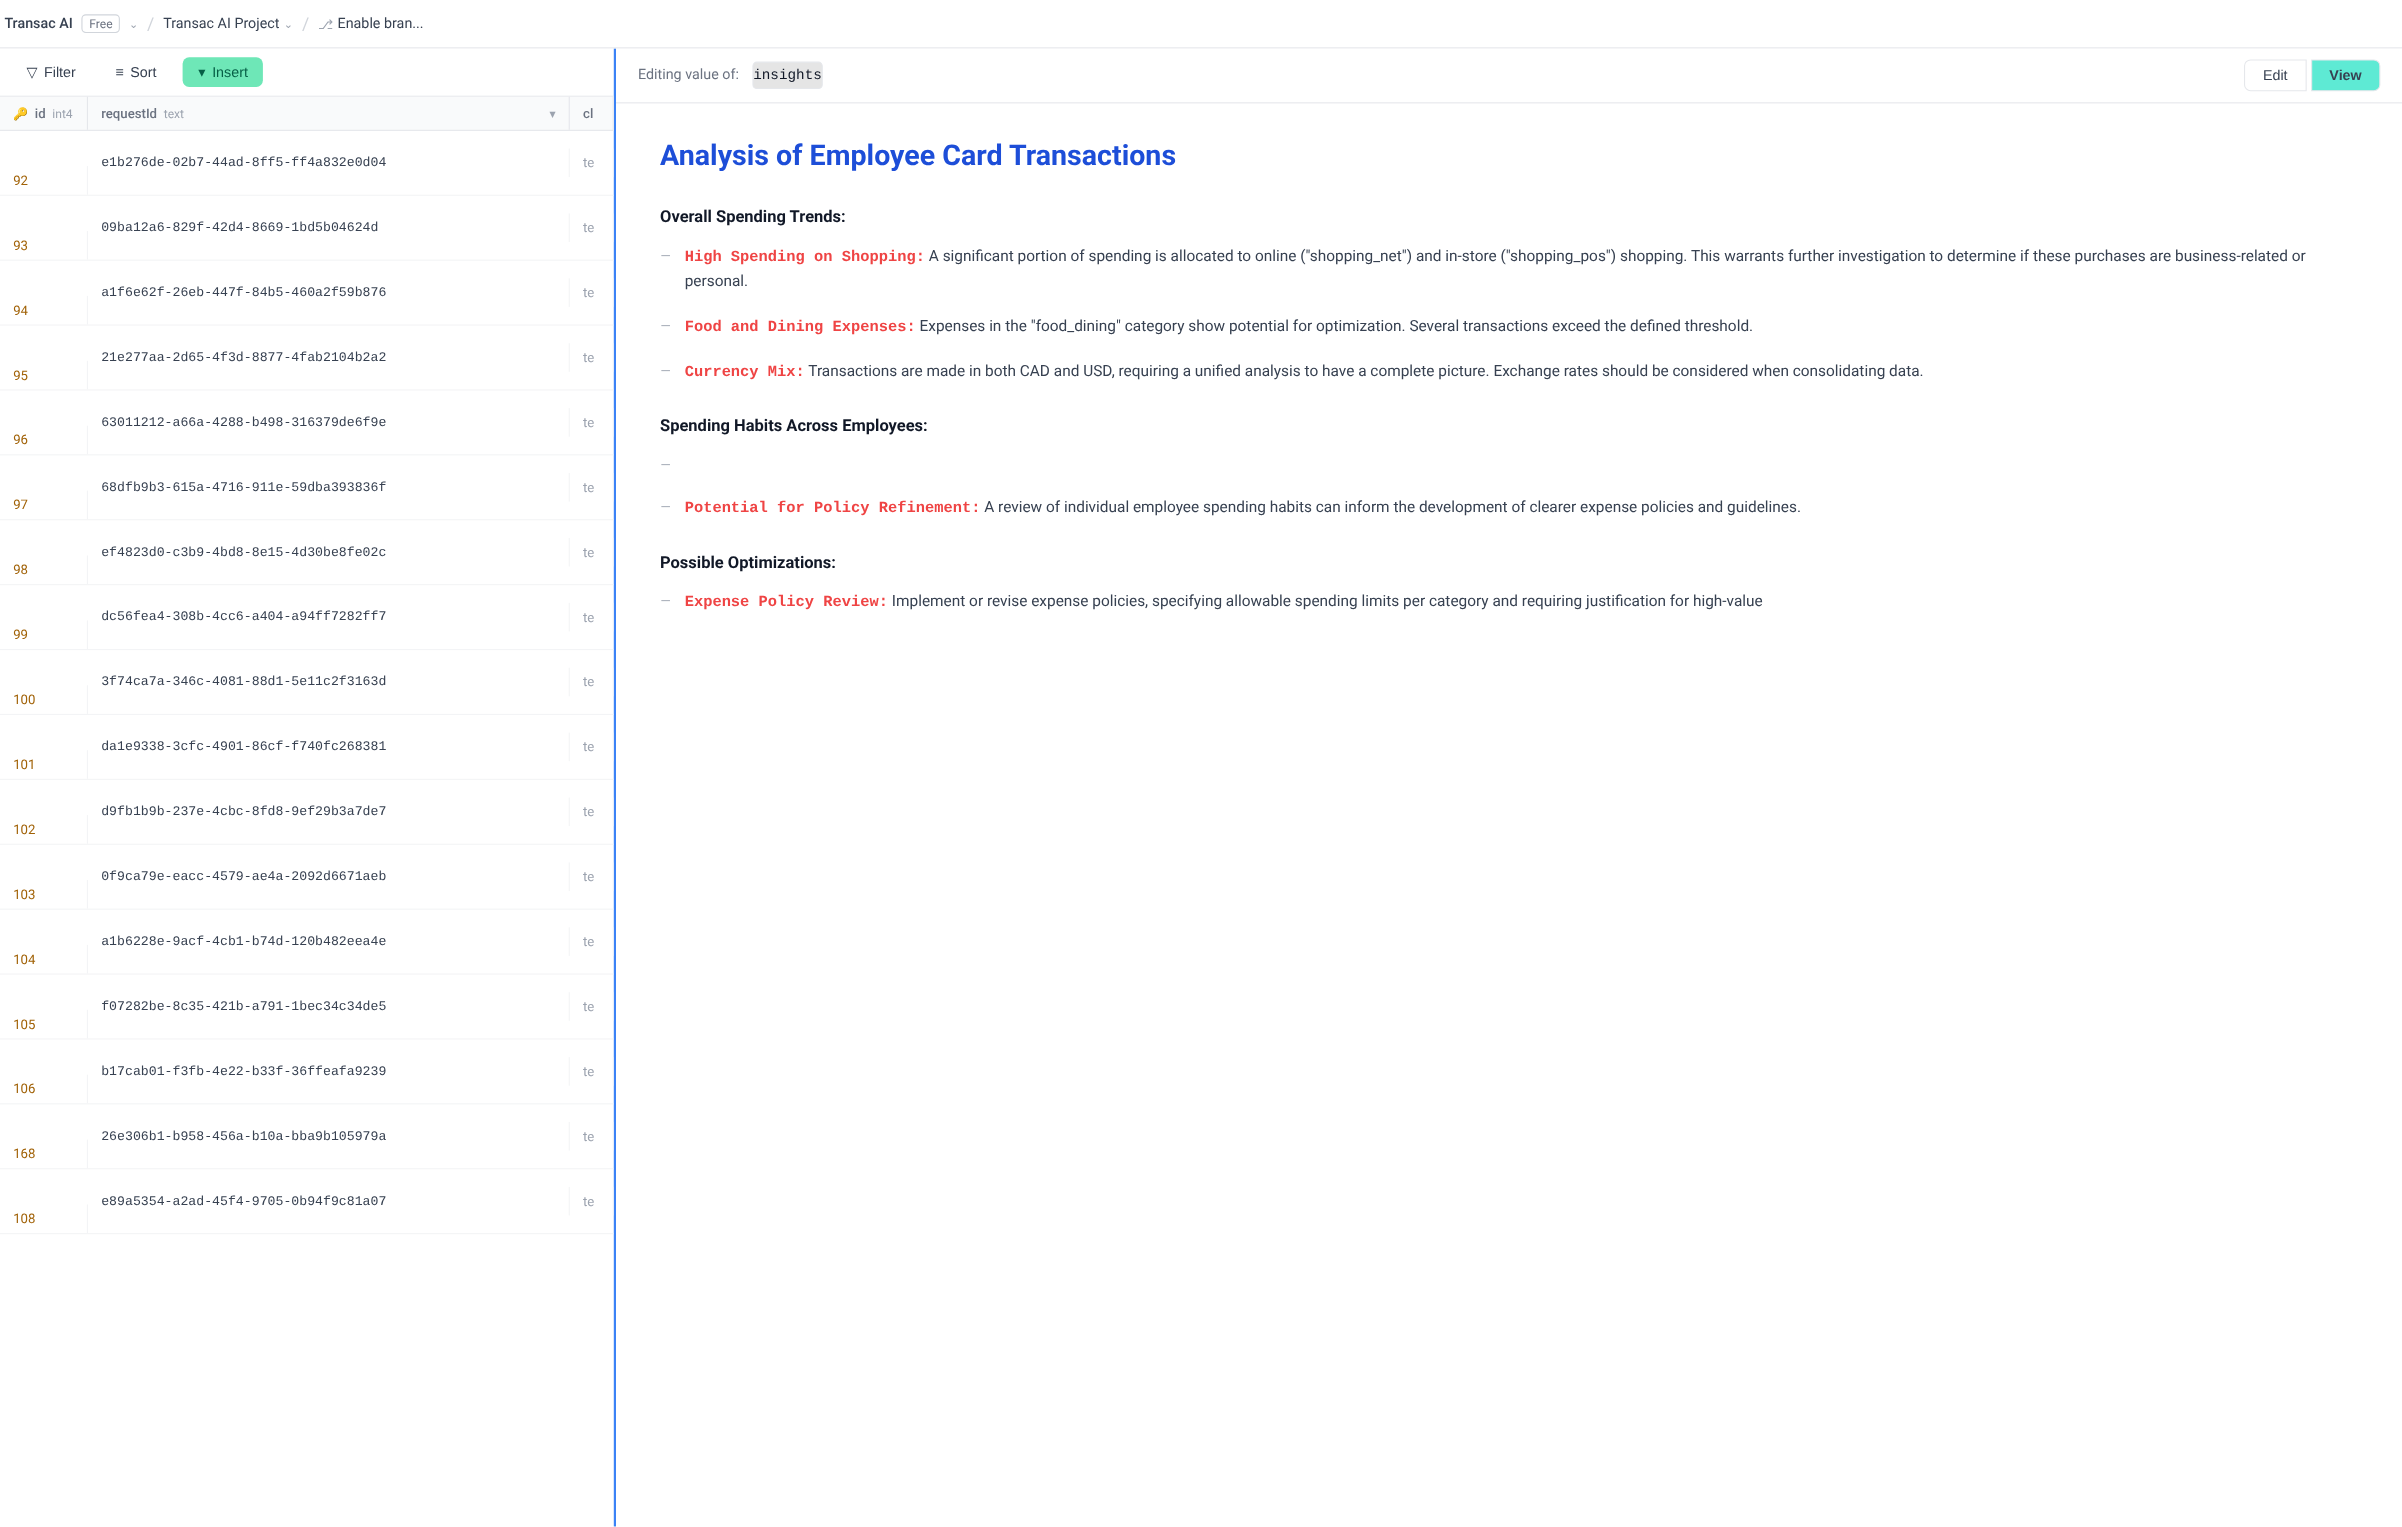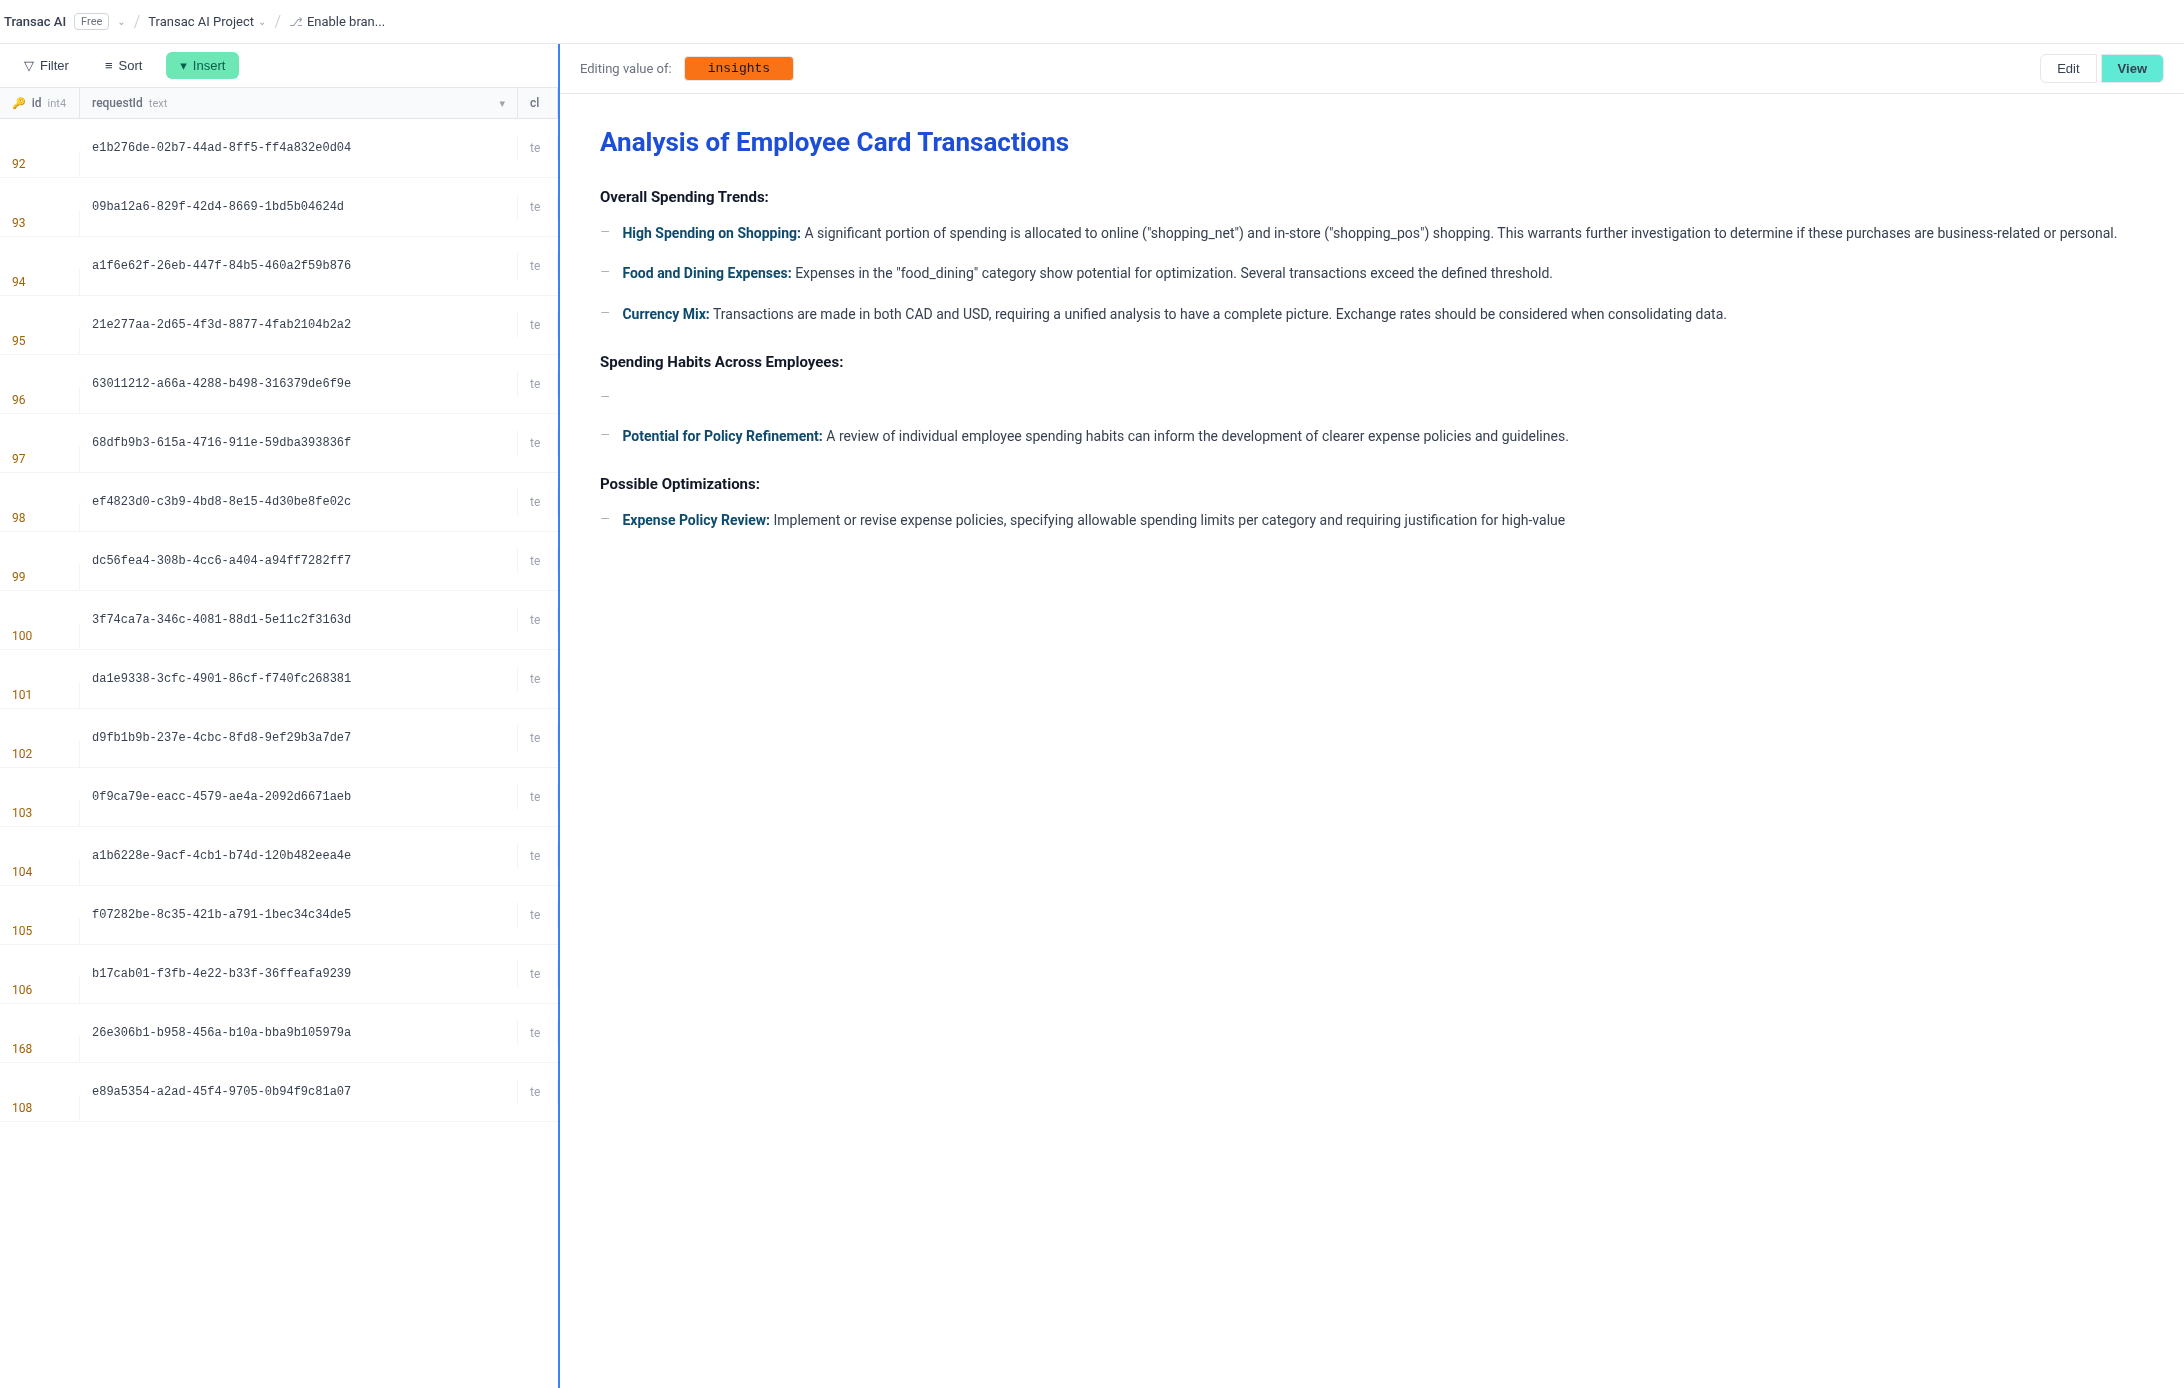--- a/index.html
+++ b/index.html
@@ -231,23 +231,23 @@
 
     .editing-label {
       font-size: 13px;
       color: #6b7280;
     }
 
     .editing-value {
       font-family: 'Courier New', monospace;
       font-size: 13px;
       color: #111827;
-      background: #f97316;
+      background: #e5e5e5;
       border: 1px solid #e5e7eb;
-      padding: 4px 23px;
+      padding: 4px 0;
       border-radius: 4px;
     }
 
     .editor-actions {
       margin-left: auto;
       display: flex;
       gap: 4px;
     }
 
     .action-btn {
@@ -318,21 +318,22 @@
     }
 
     .bullet-text {
       font-size: 14px;
       color: #374151;
       line-height: 1.6;
     }
 
     .bullet-text strong {
       font-weight: 700;
-      color: #0c4a6e;
+      color: #ef4444;
+      font-family: Liberation Mono, monospace;
     }
 
     .section-group {
       margin-bottom: 28px;
     }
   </style>
 </head>
 <body>
 
 <div class="top-nav">

